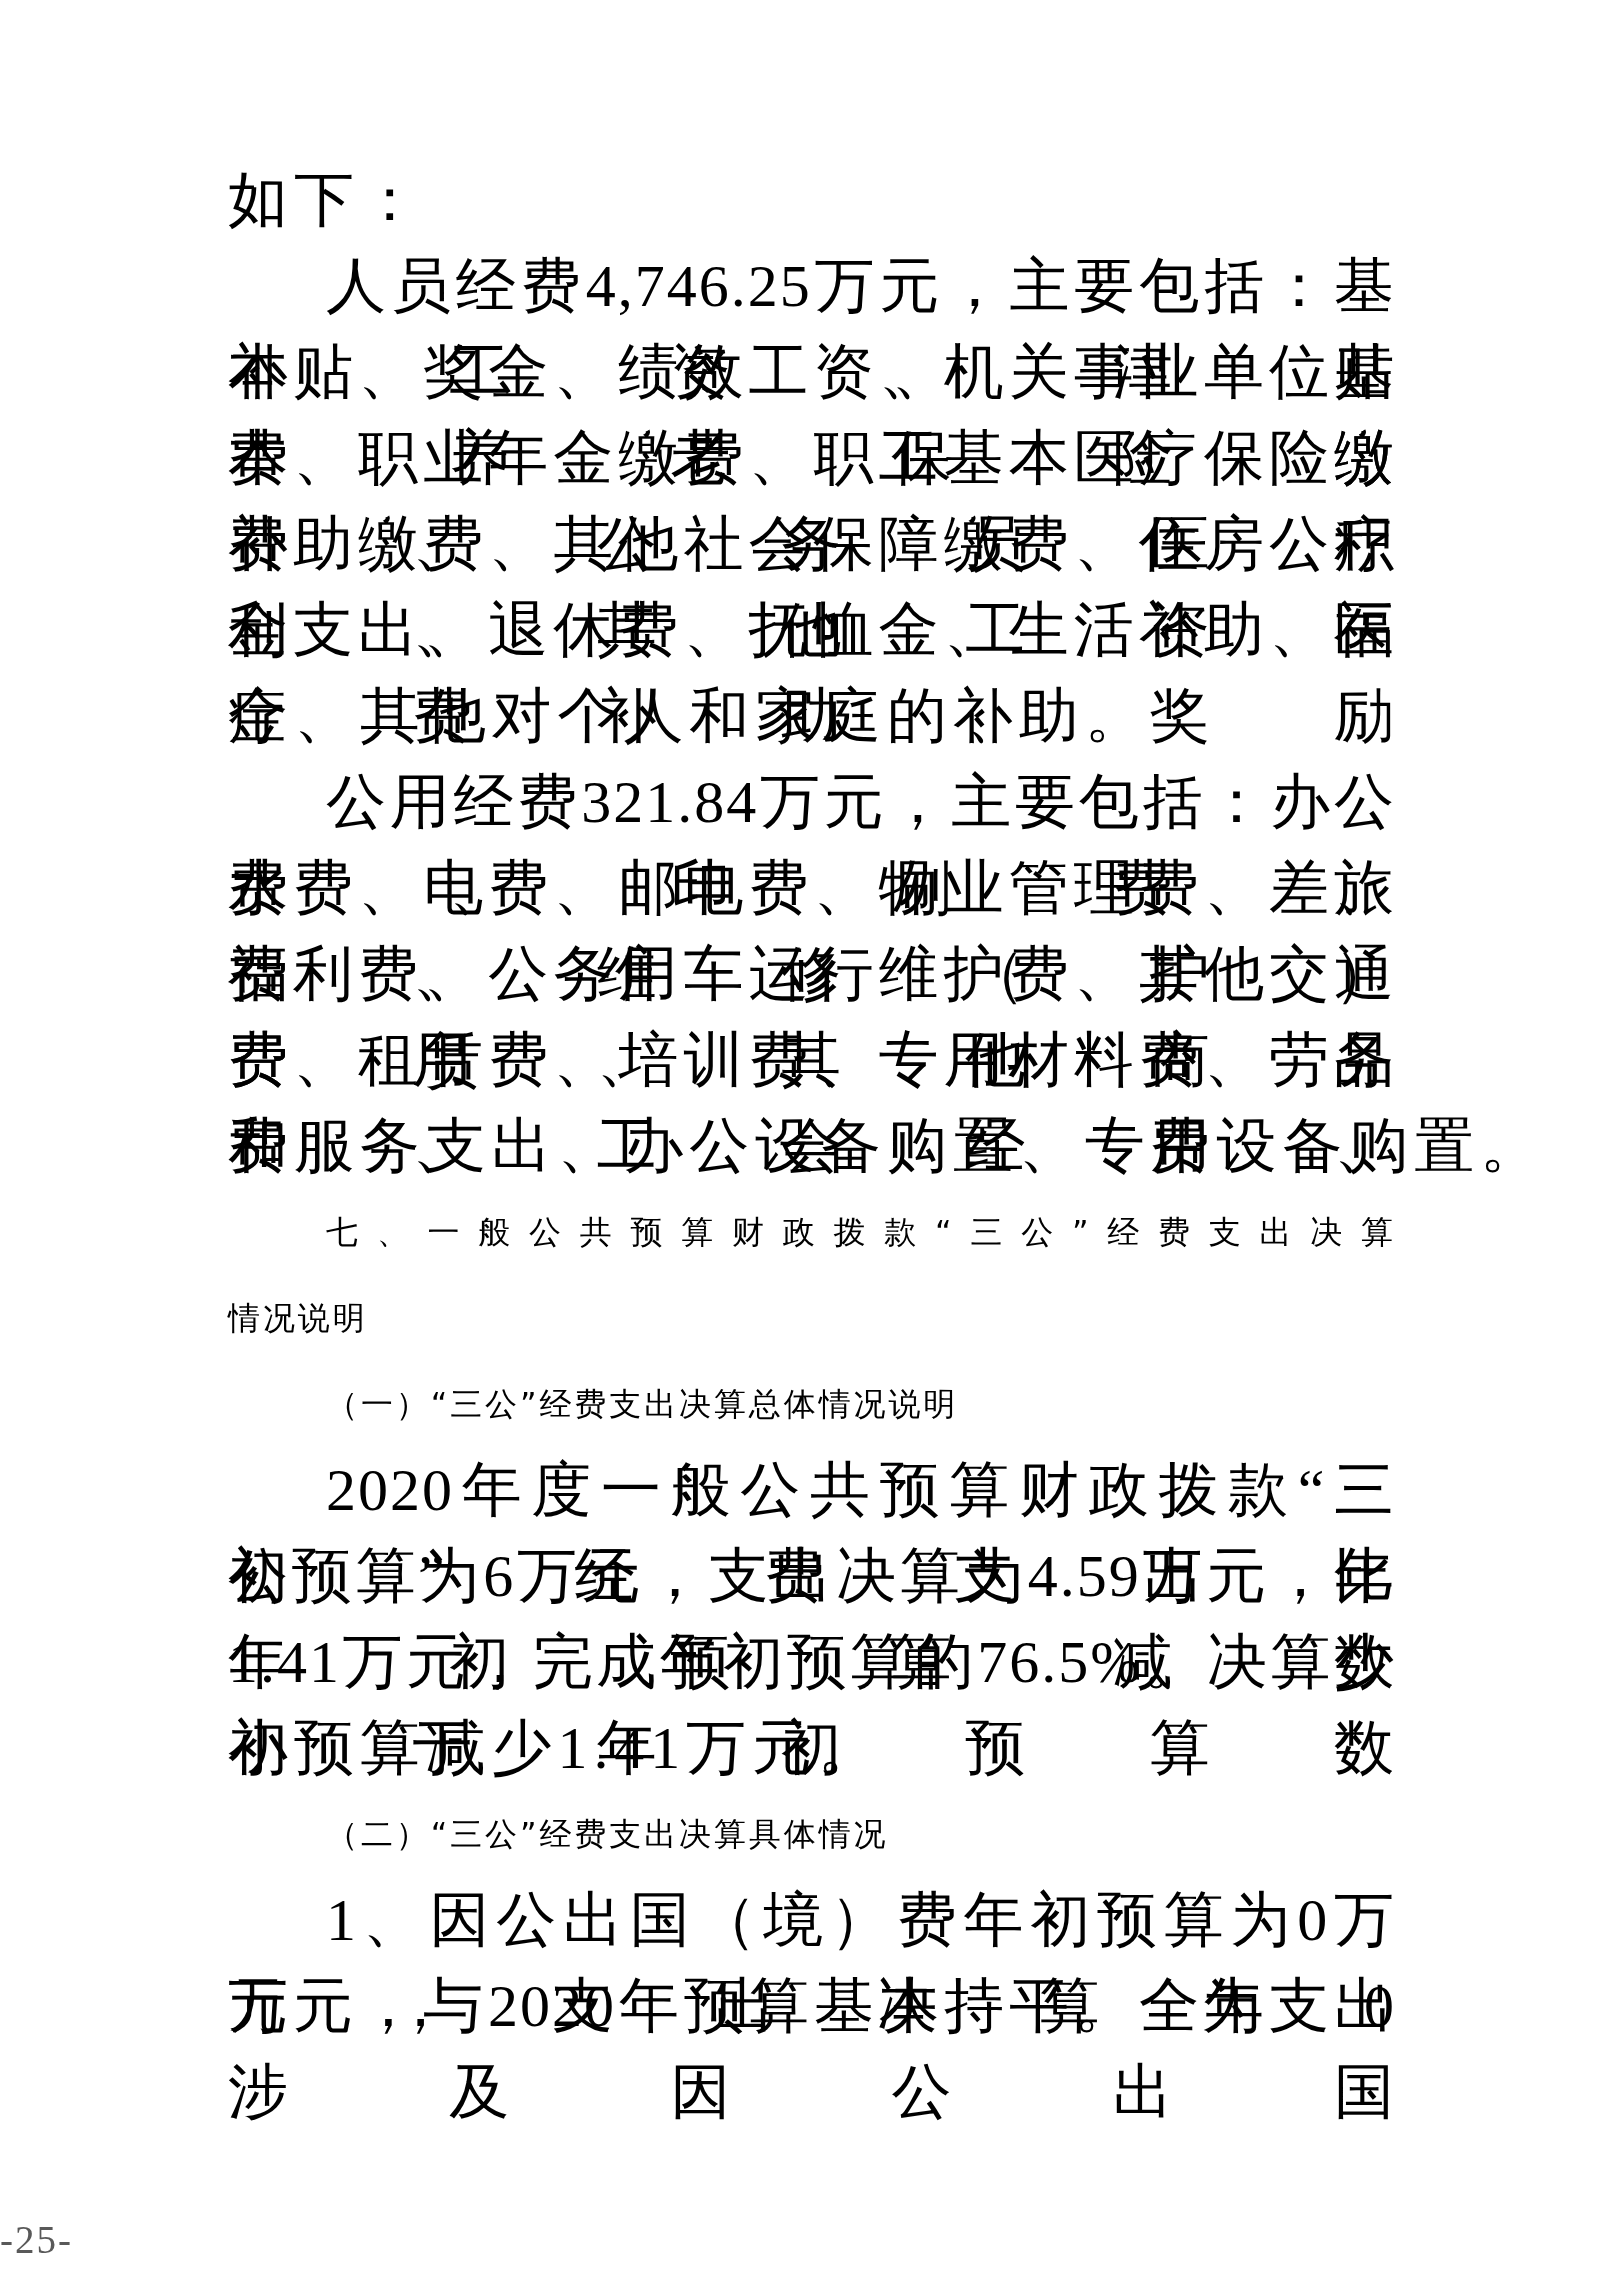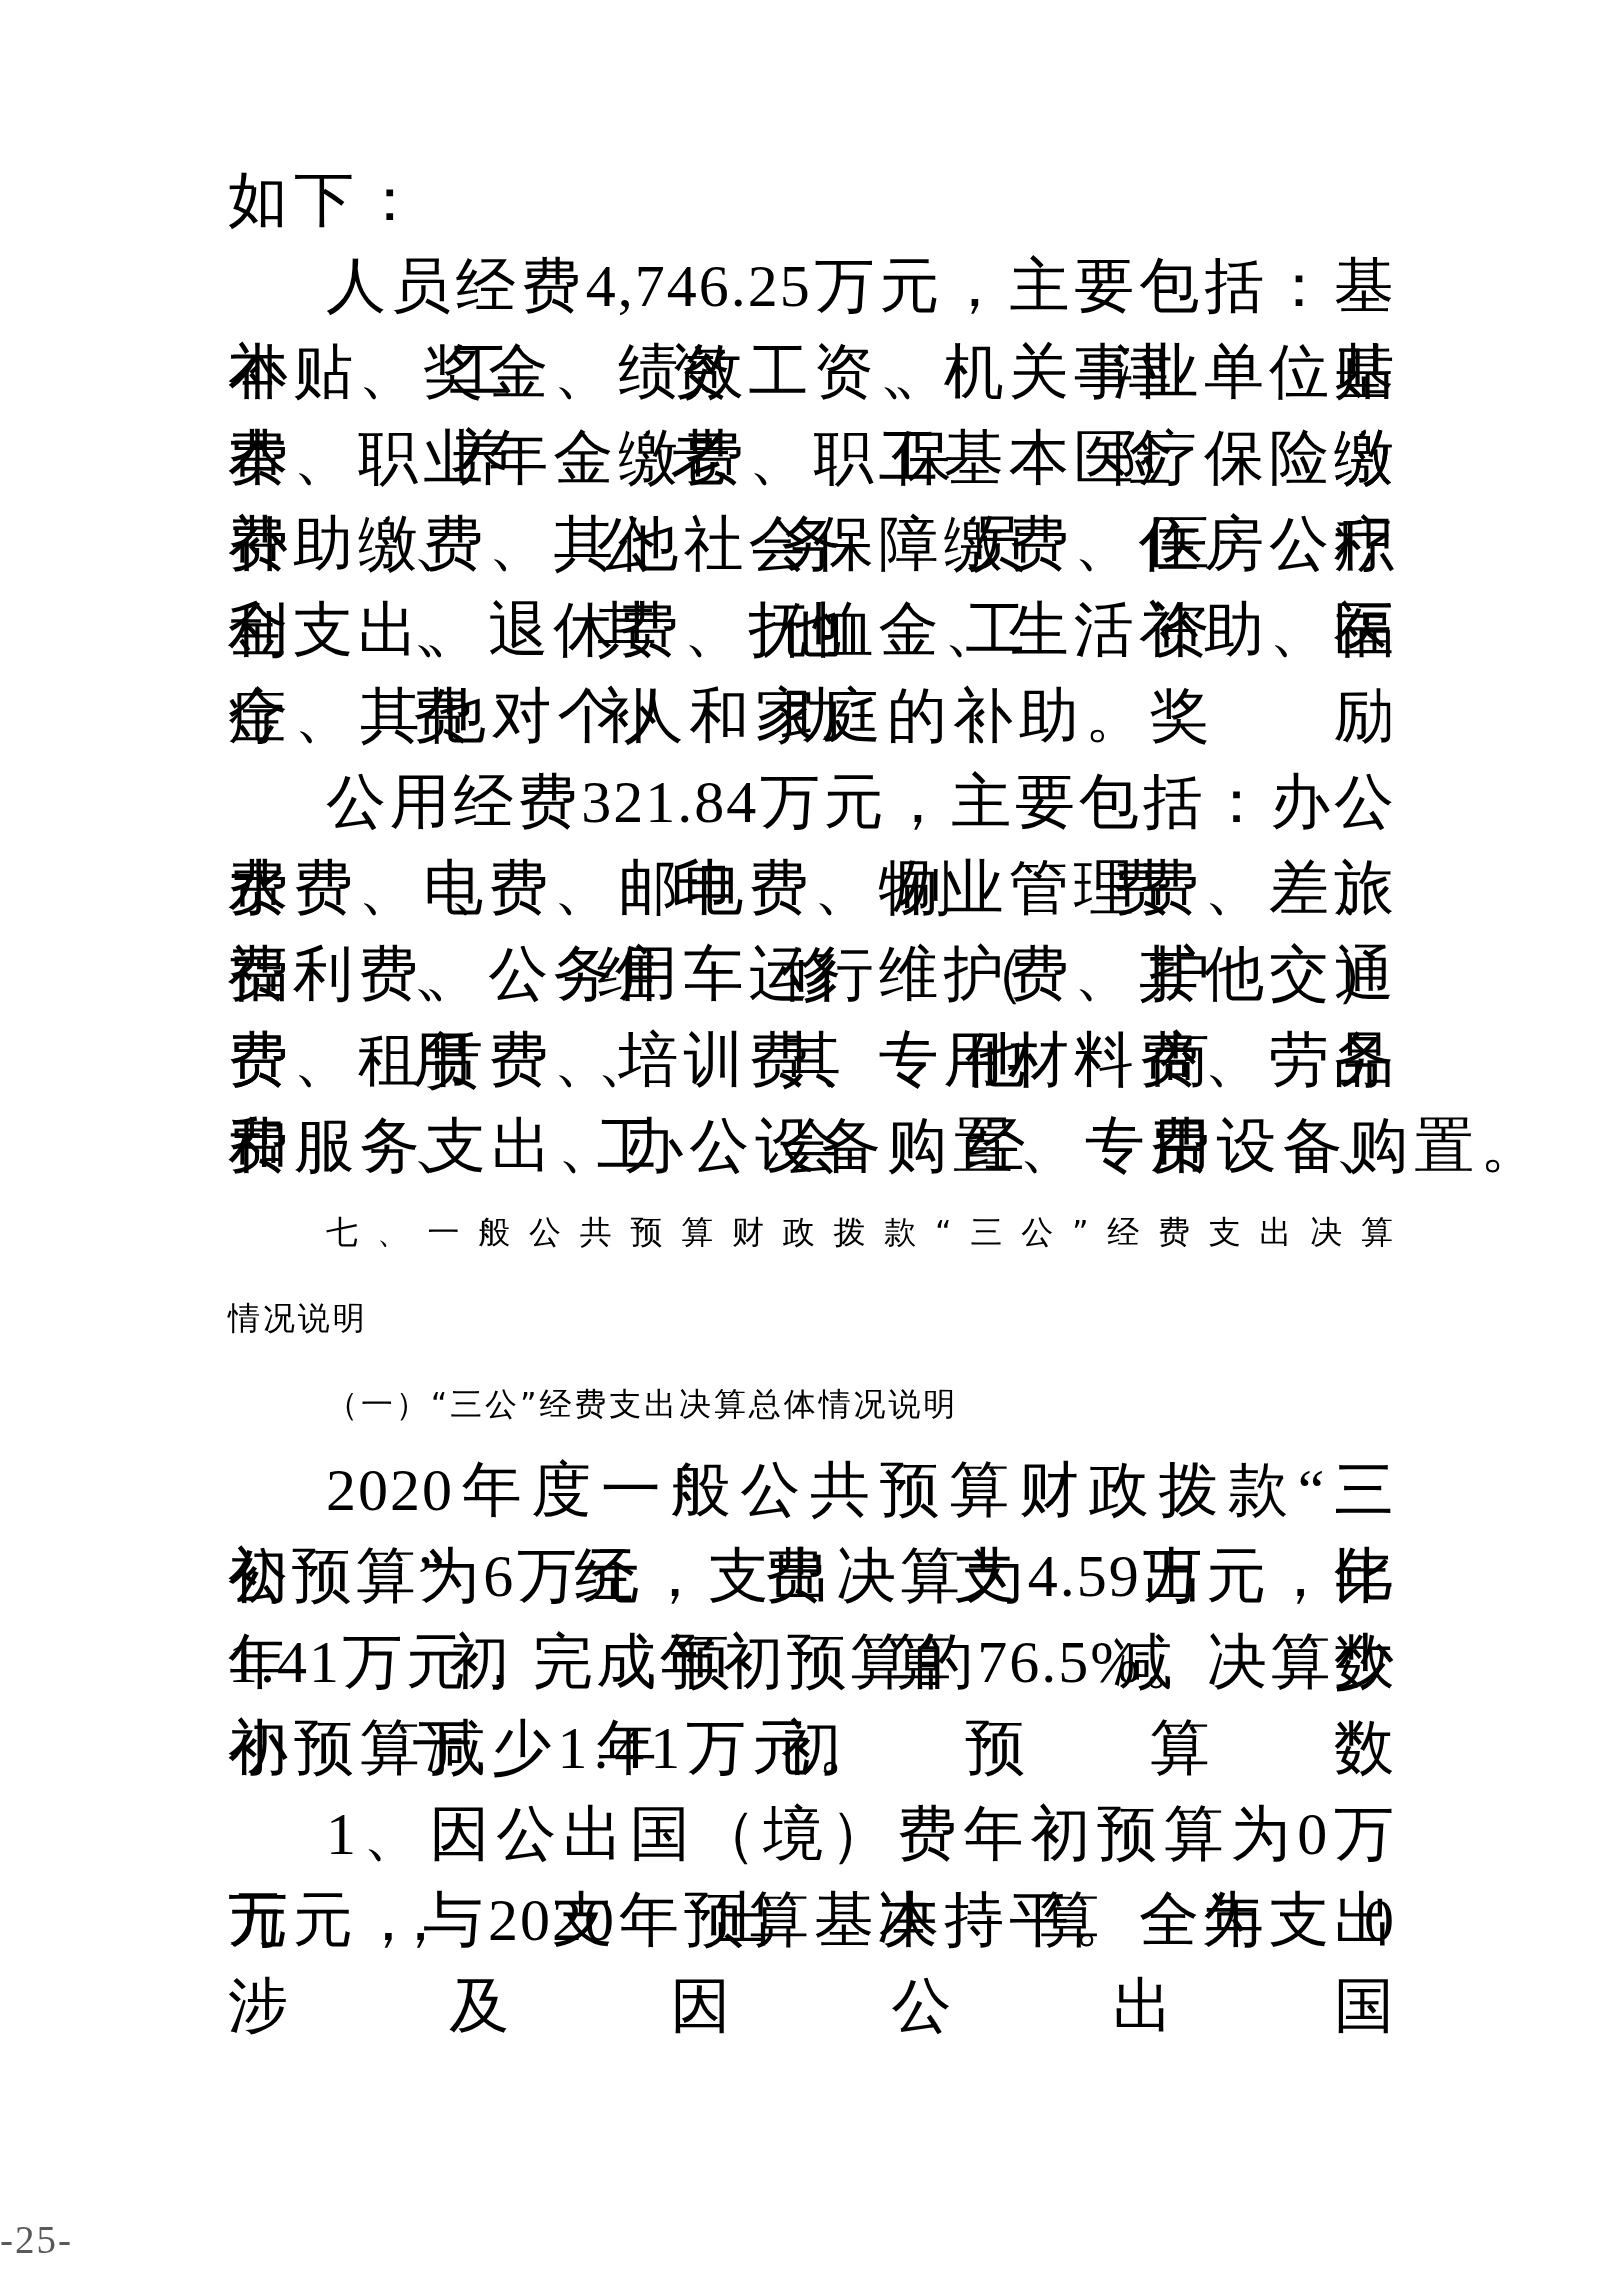--- a/index.html
+++ b/index.html
@@ -74,18 +74,19 @@
     <div class="line justify">福利费、公务用车运行维护费、其他交通费用、其他商品</div>
     <div class="line justify">费、租赁费、培训费、专用材料费、劳务费、工会经费、</div>
     <div class="line">和服务支出、办公设备购置、专用设备购置。</div>
     <div class="line bold indent justify">七、一般公共预算财政拨款“三公”经费支出决算</div>
     <div class="line bold">情况说明</div>
     <div class="line bold indent">（一）“三公”经费支出决算总体情况说明</div>
     <div class="line indent justify">2020年度一般公共预算财政拨款“三公”经费支出年</div>
     <div class="line justify">初预算为6万元，支出决算为4.59万元，比年初预算减少</div>
     <div class="line justify">1.41万元，完成年初预算的76.5%。决算数小于年初预算数</div>
     <div class="line">初预算减少1.41万元。</div>
+    <div class="line bold indent">（二）“三公”经费支出决算具体情况</div>
     <div class="line indent justify">1、因公出国（境）费年初预算为0万元，支出决算为0</div>
     <div class="line justify">万元，与2020年预算基本持平。全年支出涉及因公出国</div>
   </div>
   <div class="page-number">-25-</div>
 </div>
 
 
 </body></html>

